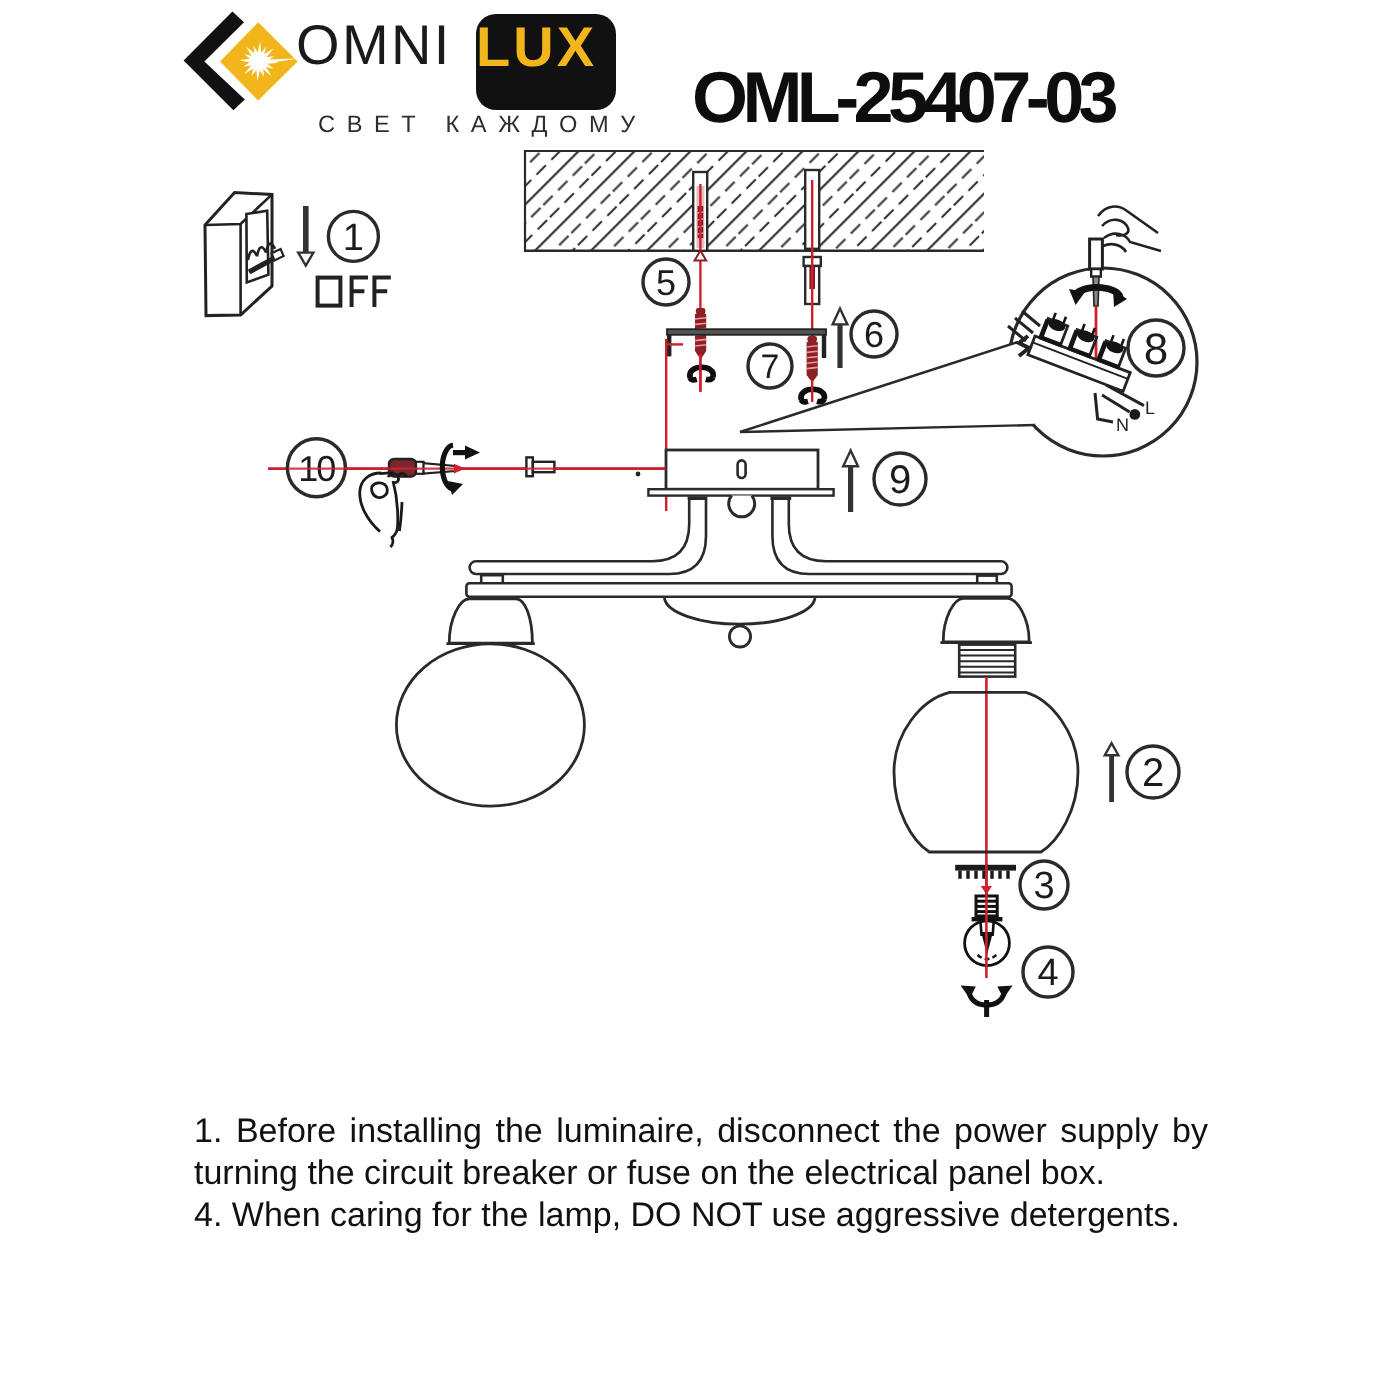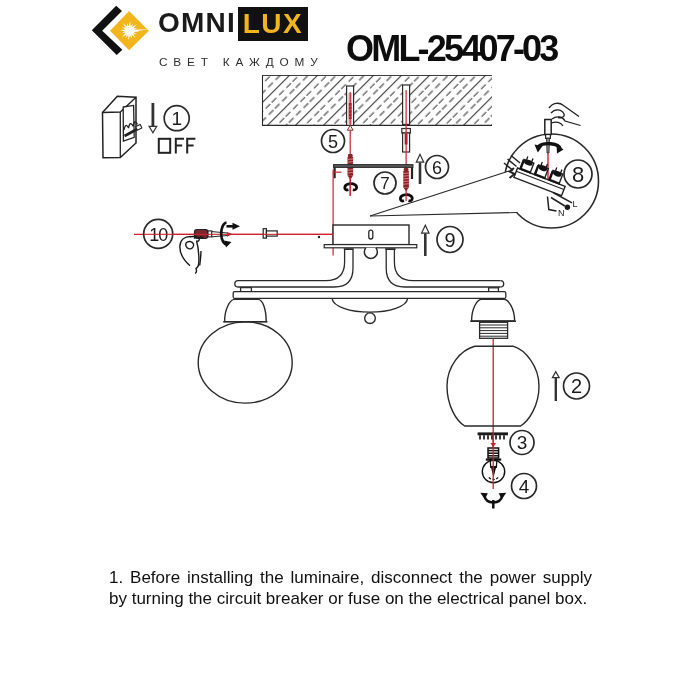--- a/index.html
+++ b/index.html
@@ -1,22 +1,22 @@
 <!DOCTYPE html>
 <html><head>
 <meta charset="utf-8">
 <style>
   html,body{margin:0;padding:0;background:#fff;-webkit-font-smoothing:antialiased;}
   body{width:700px;height:700px;position:relative;font-family:"Liberation Sans",sans-serif;overflow:hidden;}
-  #hdr-omni{position:absolute;left:158px;top:7px;font-size:28px;font-weight:bold;letter-spacing:1.2px;color:#1a1a1a;}
-  #hdr-lux{position:absolute;left:238px;top:7px;width:70px;height:34px;background:#111;color:#f2b61c;font-size:28px;font-weight:bold;letter-spacing:1.5px;text-align:center;line-height:33px;}
+  #hdr-omni{position:absolute;left:148px;top:7px;font-size:28px;font-weight:normal;letter-spacing:1.2px;color:#1a1a1a;}
+  #hdr-lux{position:absolute;left:238px;top:7px;width:70px;height:48px;background:#111;color:#f2b61c;font-size:28px;font-weight:bold;letter-spacing:1.5px;text-align:left;line-height:33px;border-radius:10px;}
   #hdr-sub{position:absolute;left:159px;top:42.5px;font-size:11.8px;color:#2e2e2e;letter-spacing:5.8px;white-space:nowrap;margin-top:12px;}
   #hdr-model{position:absolute;left:346px;top:28px;font-size:36px;font-weight:bold;letter-spacing:-2.8px;color:#0d0d0d;}
   #instr{position:absolute;left:97px;top:556px;width:507px;font-size:17px;line-height:20.8px;color:#111;}
-  #instr p{margin:12px;text-align:justify;}
+  #instr p{margin:0;text-align:justify;}
 </style>
 </head>
 <body>
 <svg id="logo" width="700" height="700" viewBox="0 0 700 700" style="position:absolute;left:0;top:0">
 
   <polygon points="116.2,5.8 91.8,30.2 116.7,55.1 122.4,49.8 102.2,30.7 122,11.1" fill="#111"></polygon>
   <polygon points="110,30.7 129.1,11.1 148.8,30.7 129.1,50.3" fill="#f2b61c"></polygon>
   <g id="rays">
 <polygon points="132.9,32.0 133.1,29.9 139.2,31.4" fill="#fff"></polygon>
 <polygon points="132.2,33.2 133.1,31.4 136.7,34.4" fill="#fff"></polygon>
@@ -320,13 +320,14 @@
 
  <path d="M226.5,222.5 A5.8,11 0 1 0 227.5,244.5" fill="none" stroke="#111" stroke-width="2.6"></path>
  <path d="M226.5,226.3 L233,226.3" stroke="#111" stroke-width="2.6"></path>
  <polygon points="232.5,222.8 240,226.3 232.5,229.8" fill="#111"></polygon>
  <polygon points="224,240.5 231.5,242 226,247.5" fill="#111"></polygon>
 </g>
 </svg>
 
 <div id="instr">
 <p>1. Before installing the luminaire, disconnect the power supply by turning the circuit breaker or fuse on the electrical panel box.</p>
+<p>4. When caring for the lamp, DO NOT use aggressive detergents.</p>
 </div>
 
 </body></html>

